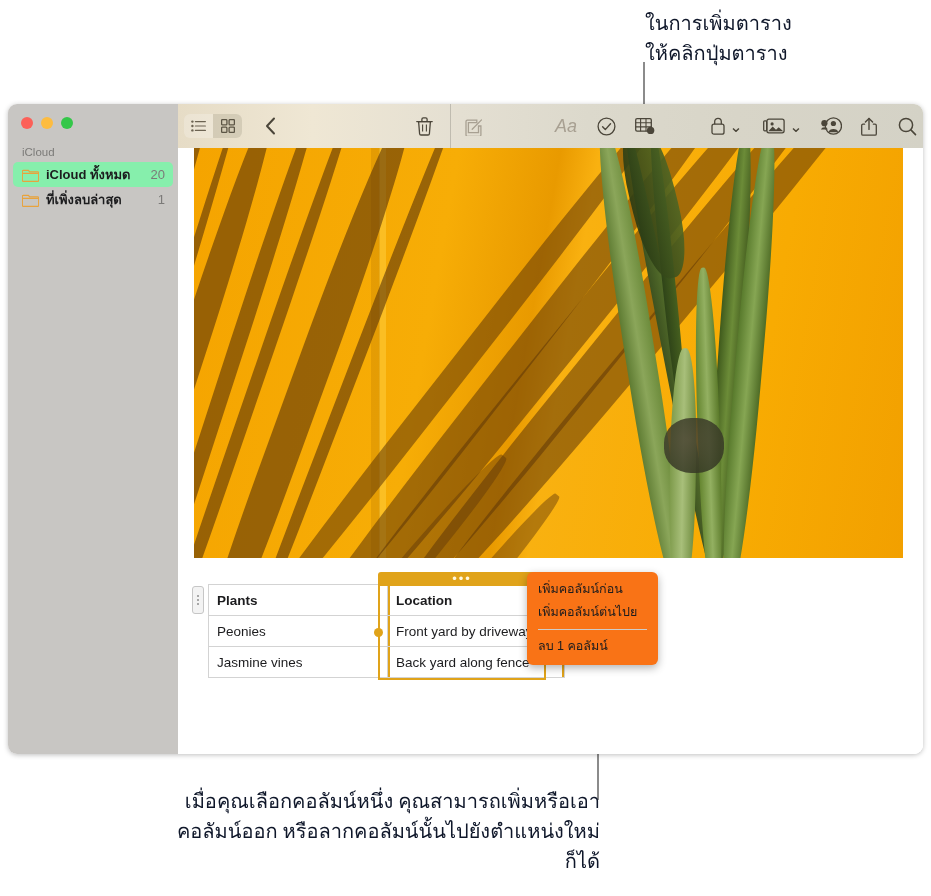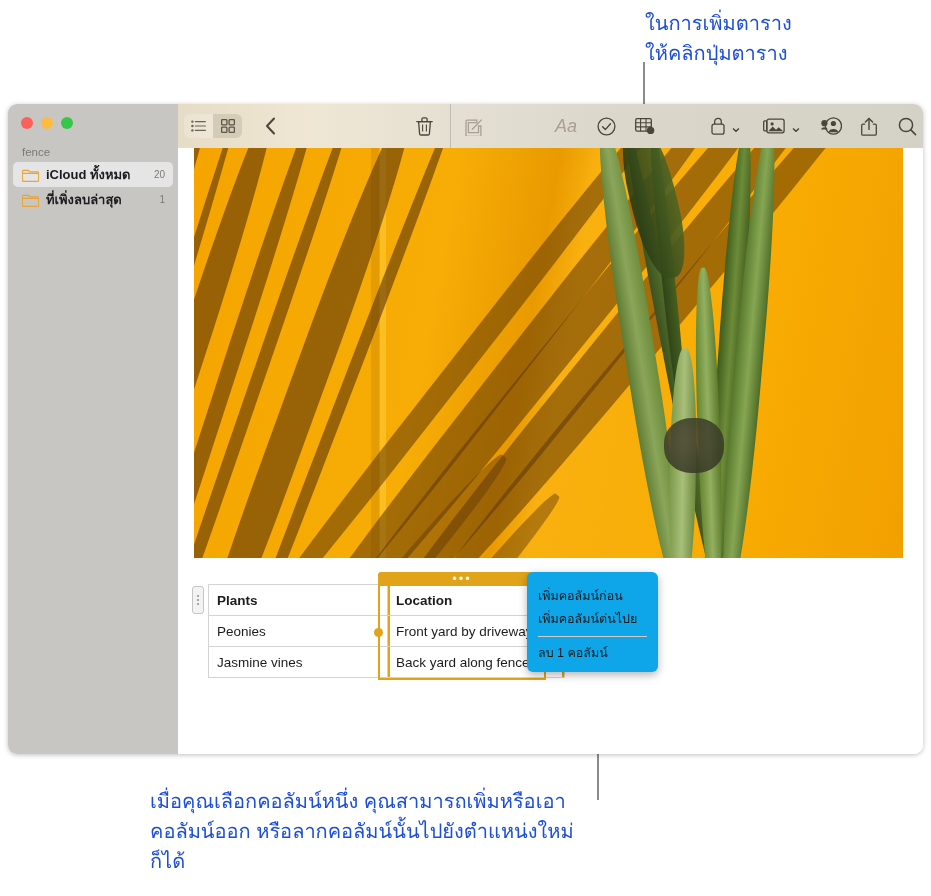--- a/index.html
+++ b/index.html
@@ -12,36 +12,37 @@
     position: relative;
     width: 931px;
     height: 896px;
     background: #ffffff;
     overflow: hidden;
   }
 
   
   .callout-text {
     position: absolute;
-    color: #1d4ed8;
+    color: #0f172a;
     font-size: 20px;
     line-height: 30px;
     white-space: pre;
   }
   #callout-top {
     left: 645px;
     top: 8px;
     text-align: left;
   }
   #callout-bottom {
     left: 150px;
     top: 786px;
     width: 450px;
-    text-align: left;
+    text-align: right;
     white-space: normal;
+    font-family: Liberation Serif, serif;
   }
   .leader-line {
     position: absolute;
     width: 2px;
     background: #8b8b8b;
   }
   #leader-top { left: 643px; top: 62px; height: 62px; }
   #leader-bottom { left: 597px; top: 650px; height: 150px; }
 
   
@@ -87,35 +88,35 @@
     height: 25px;
     margin: 0 5px;
     border-radius: 5px;
     display: flex;
     align-items: center;
     padding: 0 8px 0 9px;
     font-size: 13px;
     color: #1c1c1e;
     position: relative;
   }
-  .sb-item.selected { background: #e5e5e5; }
+  .sb-item.selected { background: #86efac; }
   .sb-icon {
     width: 17px; height: 15px;
     margin-right: 7px;
     flex: 0 0 17px;
     position: relative;
   }
   .sb-label {
     font-weight: bold;
     white-space: nowrap;
     overflow: hidden;
     flex: 1 1 auto;
   }
   .sb-count {
-    font-size: 10px;
+    font-size: 13px;
     color: #7b7a78;
     font-weight: normal;
     margin-left: 6px;
     min-width: 16px;
     text-align: right;
   }
   .sb-shared-icon {
     width: 13px; height: 13px;
     margin-right: 8px;
     flex: 0 0 13px;
@@ -285,24 +286,24 @@
     border-radius: 50%;
     background: #e0a31a;
   }
 
   
   #ctx-menu {
     position: absolute;
     left: 527px;
     top: 572px;
     width: 131px;
-    background: #0ea5e9;
+    background: #f97316;
     border-radius: 6px;
     box-shadow: 0 3px 9px rgba(0,0,0,0.30);
-    padding: 13px 0 7px 0;
+    padding: 6px 0 7px 0;
     font-size: 12.5px;
     color: #1c1c1e;
     z-index: 30;
   }
   .ctx-item {
     padding: 2px 0 2px 11px;
     white-space: nowrap;
     line-height: 19px;
   }
   .ctx-sep {
@@ -326,21 +327,21 @@
   <div id="window">
 
     <div id="sidebar">
 
       <div id="traffic-lights">
         <div class="tl red"></div>
         <div class="tl yellow"></div>
         <div class="tl green"></div>
       </div>
 
-      <div id="sidebar-section-label">fence</div>
+      <div id="sidebar-section-label">iCloud</div>
 
       <div class="sb-item selected">
         <span class="sb-icon">
           <svg width="17" height="15" viewBox="0 0 17 15">
             <path d="M1.2 3.4h5.2l1.3 1.5h8.1a.9.9 0 0 1 .9.9v7.6a.9.9 0 0 1-.9.9H1.2a.9.9 0 0 1-.9-.9V4.3a.9.9 0 0 1 .9-.9z" fill="none" stroke="#e8a33d" stroke-width="1.3"></path>
             <path d="M.4 6.3h16" stroke="#e8a33d" stroke-width="1.2"></path>
           </svg>
         </span>
         <span class="sb-label">iCloud ทั้งหมด</span>
         <span class="sb-count">20</span>

